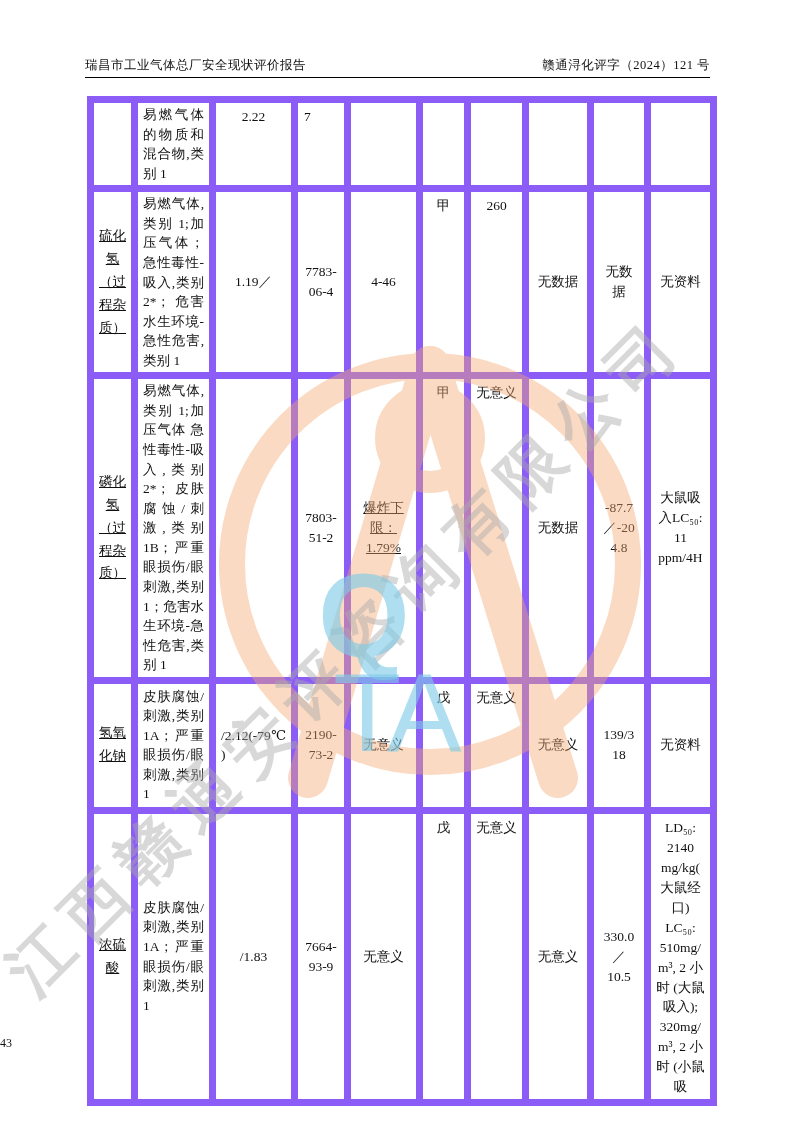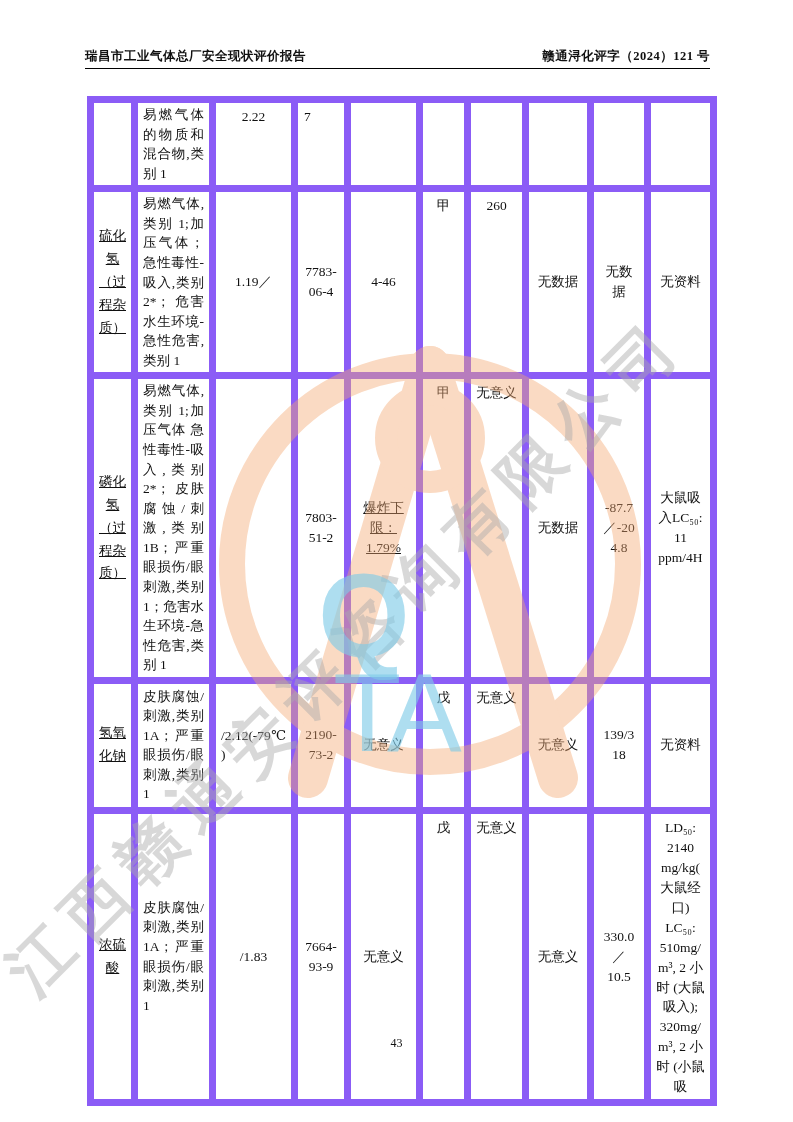--- a/index.html
+++ b/index.html
@@ -1,24 +1,24 @@
 <!DOCTYPE html>
 <html><head>
 <meta charset="utf-8">
 <style>
   * { margin:0; padding:0; box-sizing:border-box; }
   html,body { width:793px; height:1122px; background:#ffffff; overflow:hidden; }
   body { position:relative; font-family:"Liberation Serif","DejaVu Serif",serif; color:#111; }
 
   
   .page-header{
-    position:absolute; left:85px; top:48px; width:625px;
+    position:absolute; left:85px; top:57px; width:625px;
     display:flex; justify-content:space-between; align-items:flex-end;
     border-bottom:1.5px solid #000; padding-bottom:3px;
-    font-size:12.5px; font-weight:bold; letter-spacing:0.5px;
+    font-size:12.5px; font-weight:normal; letter-spacing:0.5px;
   }
 
   
   table.datatable{
     position:absolute; left:87px; top:96px; width:623px;
     border-collapse:collapse; table-layout:fixed; z-index:1;
   }
   .datatable td{
     border:7px solid #8b5cf6;
     font-size:13.5px; line-height:1.48;
@@ -50,21 +50,21 @@
   .wm-text{
     position:absolute; left:-12px; top:952px;
     font-family:"Liberation Sans","DejaVu Sans",sans-serif;
     font-size:64px; font-weight:bold; letter-spacing:13px;
     color:#ababab; opacity:0.45; white-space:nowrap;
     transform:rotate(-45deg); transform-origin:0 0;
   }
 
   
   .page-number{ position:absolute; left:0; top:1036px; width:793px;
-    text-align:center; font-size:12px; }
+    text-align:left; font-size:12px; }
 </style>
 </head>
 <body>
 
 <div class="page-header">
   <span>瑞昌市工业气体总厂安全现状评价报告</span>
   <span>赣通浔化评字（2024）121 号</span>
 </div>
 
 <table class="datatable">

